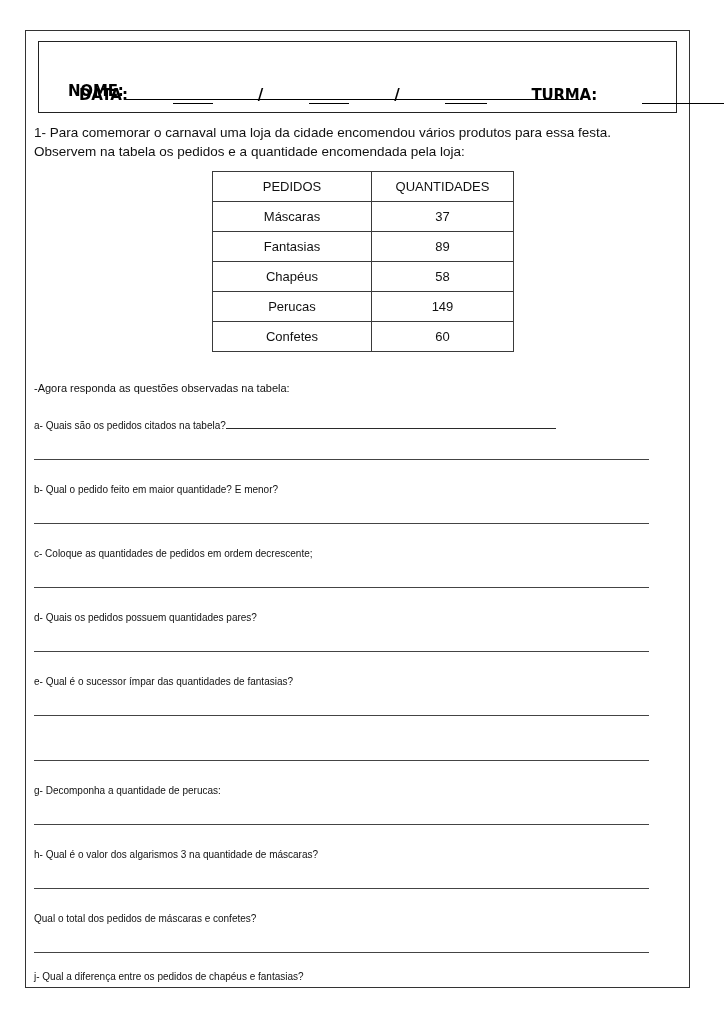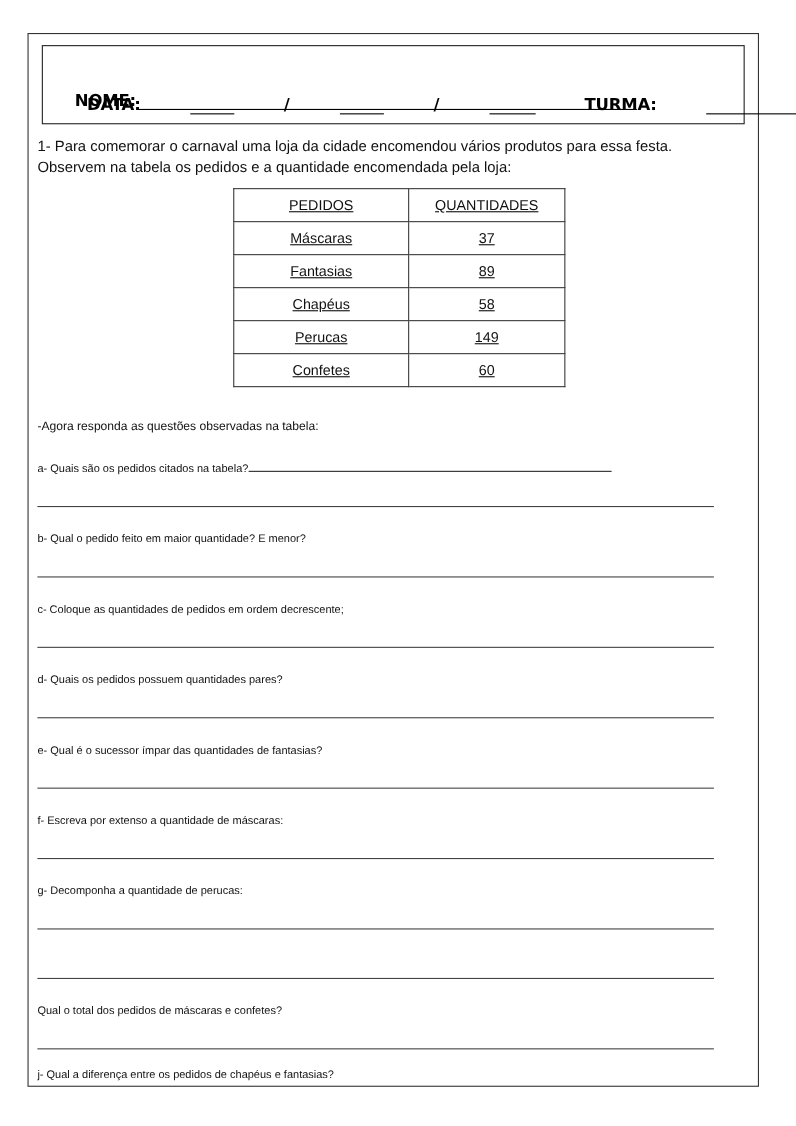--- a/index.html
+++ b/index.html
@@ -86,21 +86,20 @@
     line-height: 19px;
     color: #111111;
   }
   .intro-line { white-space: nowrap; }
 
   
   .data-table-wrap {
     position: absolute;
     left: 186px;
     top: 140px;
-    text-decoration: underline;
   }
   table.data-table {
     border-collapse: collapse;
     font-size: 13px;
     background: #ffffff;
   }
   table.data-table th,
   table.data-table td {
     border: 1px solid #3a3a3a;
     height: 29px;
@@ -252,34 +251,34 @@
     <div class="answer-rule"></div>
     <div class="sp-20"></div>
 
     <div class="q-item">
       <span class="q-text">e- Qual é o sucessor ímpar das quantidades de fantasias?</span>
     </div>
     <div class="sp-24"></div>
     <div class="answer-rule"></div>
     <div class="sp-20"></div>
 
-    <div class="q-item">
-      <span class="q-text">f- Escreva por extenso a quantidade de máscaras:</span>
-    </div>
     <div class="sp-24"></div>
     <div class="answer-rule"></div>
     <div class="sp-20"></div>
 
     <div class="q-item">
       <span class="q-text">g- Decomponha a quantidade de perucas:</span>
     </div>
     <div class="sp-24"></div>
     <div class="answer-rule"></div>
     <div class="sp-20"></div>
 
+    <div class="q-item">
+      <span class="q-text">h- Qual é o valor dos algarismos 3 na quantidade de máscaras?</span>
+    </div>
     <div class="sp-24"></div>
     <div class="answer-rule"></div>
     <div class="sp-20"></div>
 
     <div class="q-item">
       <span class="q-text">Qual o total dos pedidos de máscaras e confetes?</span>
     </div>
     <div class="sp-24"></div>
     <div class="answer-rule"></div>
     <div class="sp-14"></div>

